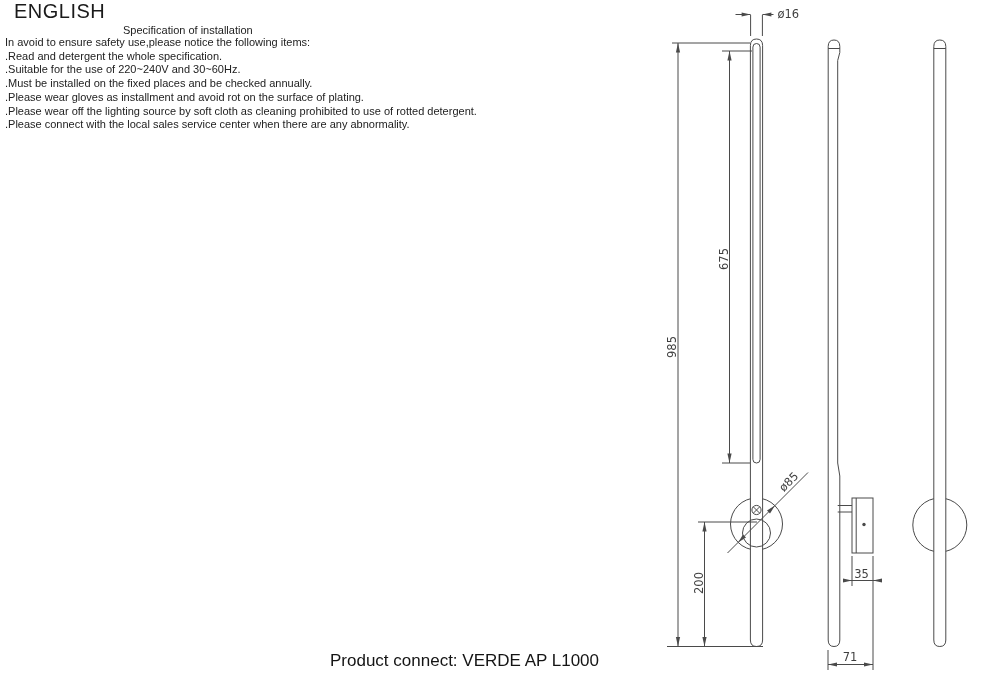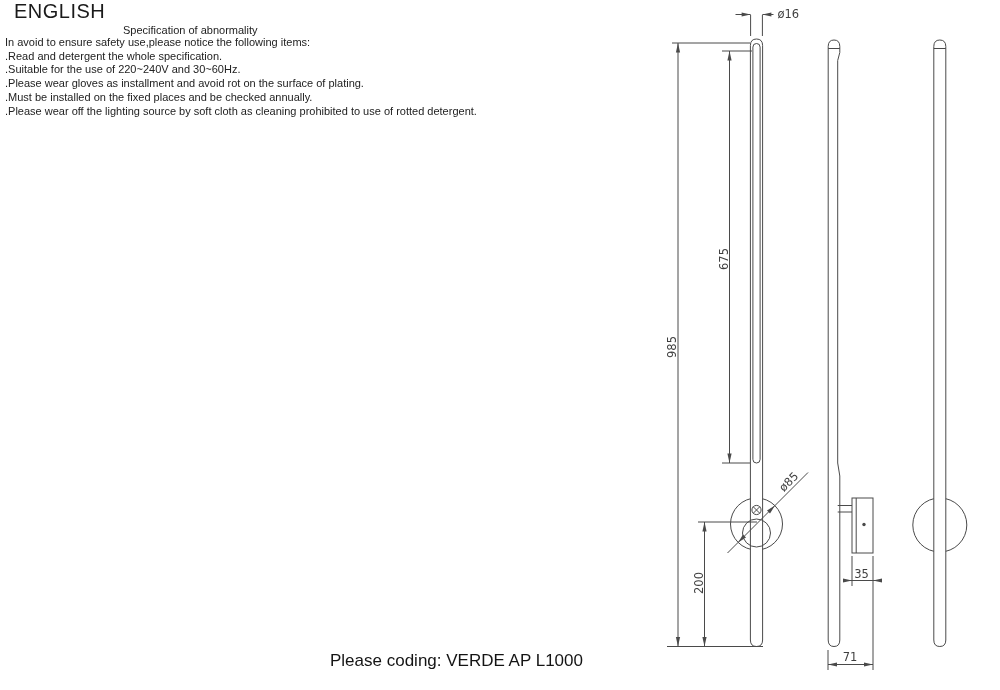--- a/index.html
+++ b/index.html
@@ -42,29 +42,30 @@
     font-family:"DejaVu Sans", sans-serif;
     font-size:11.5px;
   }
 </style>
 </head>
 <body>
 
 <div class="page">
 
   <div class="lang-heading">ENGLISH</div>
-  <div class="spec-title">Specification of abnormality</div>
+  <div class="spec-title">Specification of installation</div>
 
   <div class="instructions">
     <div>In avoid to ensure safety use,please notice the following items:</div>
     <div>.Read and detergent the whole specification.</div>
     <div>.Suitable for the use of 220~240V and 30~60Hz.</div>
+    <div>.Must be installed on the fixed places and be checked annually.</div>
     <div>.Please wear gloves as installment and avoid rot on the surface of plating.</div>
-    <div>.Must be installed on the fixed places and be checked annually.</div>
     <div>.Please wear off the lighting source by soft cloth as cleaning prohibited to use of rotted detergent.</div>
+    <div>.Please connect with the local sales service center when there are any abnormality.</div>
   </div>
 
   <svg class="drawing" viewBox="0 0 1000 690">
 
     <g stroke-width="1" fill="none" stroke-linecap="butt" stroke="#4a4a4a">
 
       <g>
 
         <circle cx="756.5" cy="524" r="26"></circle>
 
@@ -162,15 +163,15 @@
       <text x="777.5" y="17.5">ø16</text>
       <text transform="translate(727.5 259) rotate(-90)" text-anchor="middle">675</text>
       <text transform="translate(676 347) rotate(-90)" text-anchor="middle">985</text>
       <text transform="translate(791.5 484.5) rotate(-45)" text-anchor="middle">ø85</text>
       <text transform="translate(702.5 583) rotate(-90)" text-anchor="middle">200</text>
       <text x="861.5" y="578" text-anchor="middle">35</text>
       <text x="850" y="661" text-anchor="middle">71</text>
     </g>
   </svg>
 
-  <div class="product-coding">Please coding: VERDE AP L1000</div>
+  <div class="product-coding">Product connect: VERDE AP L1000</div>
 
 </div>
 
 </body></html>

